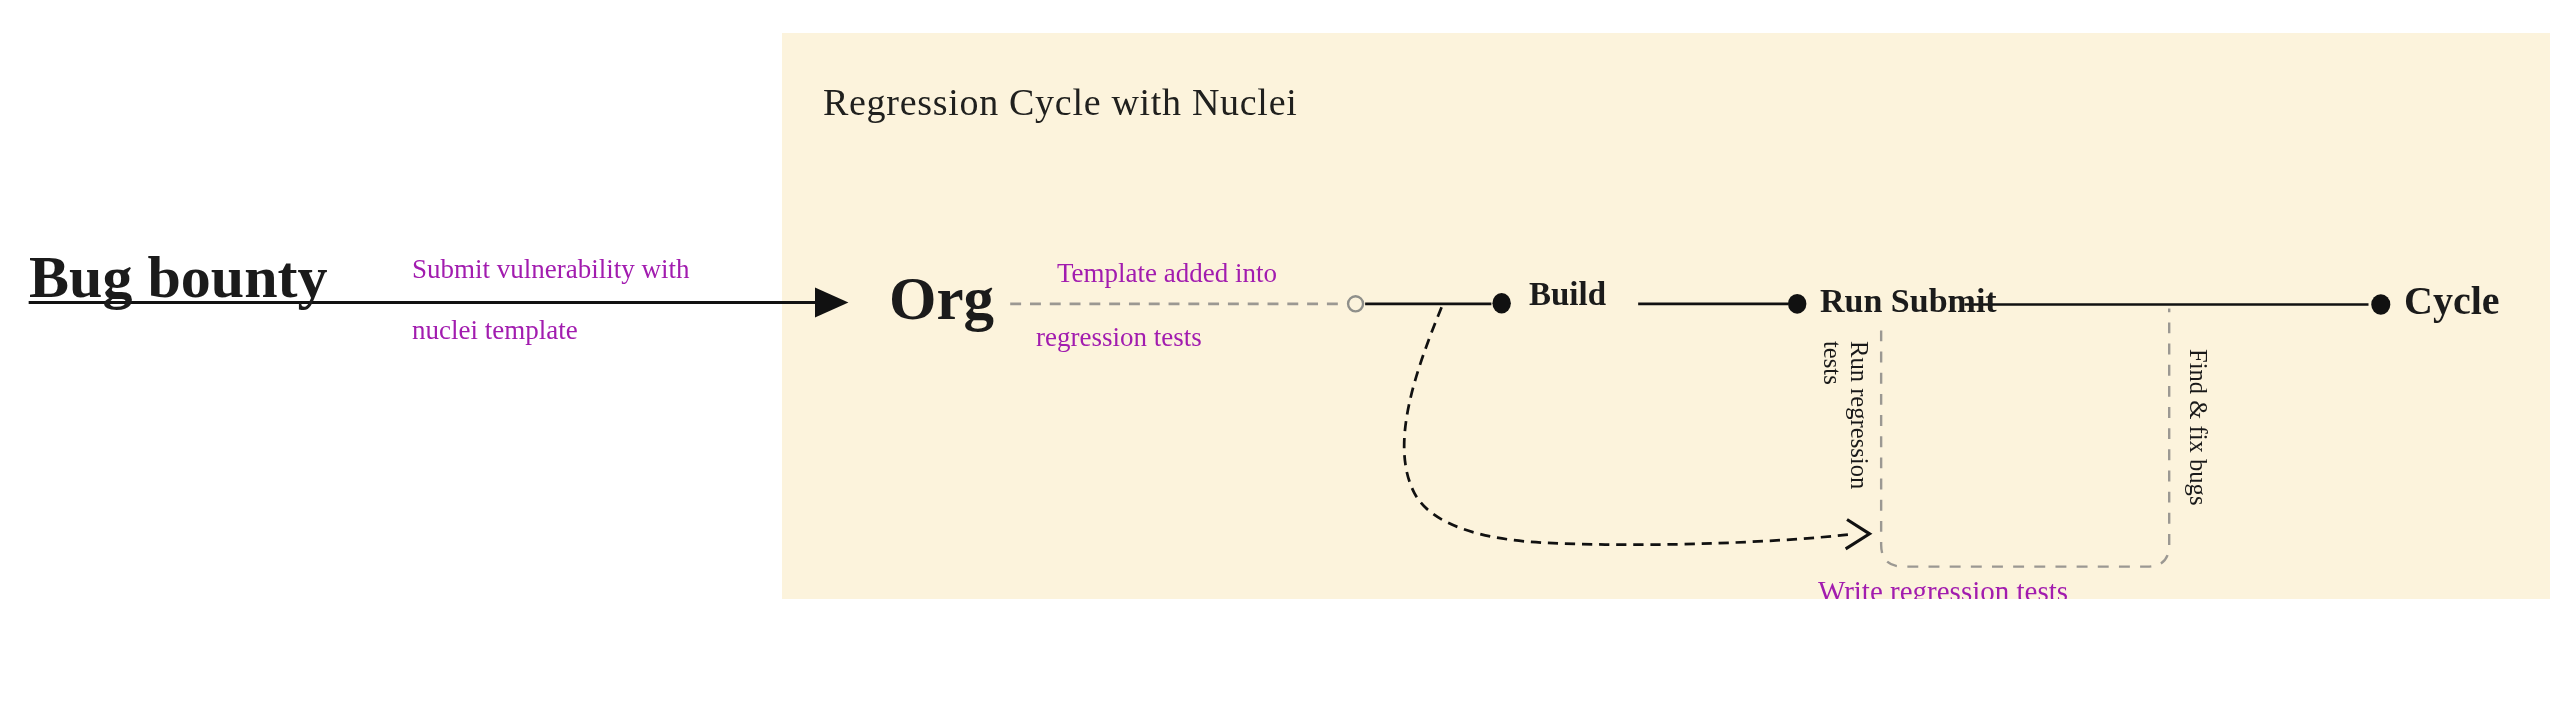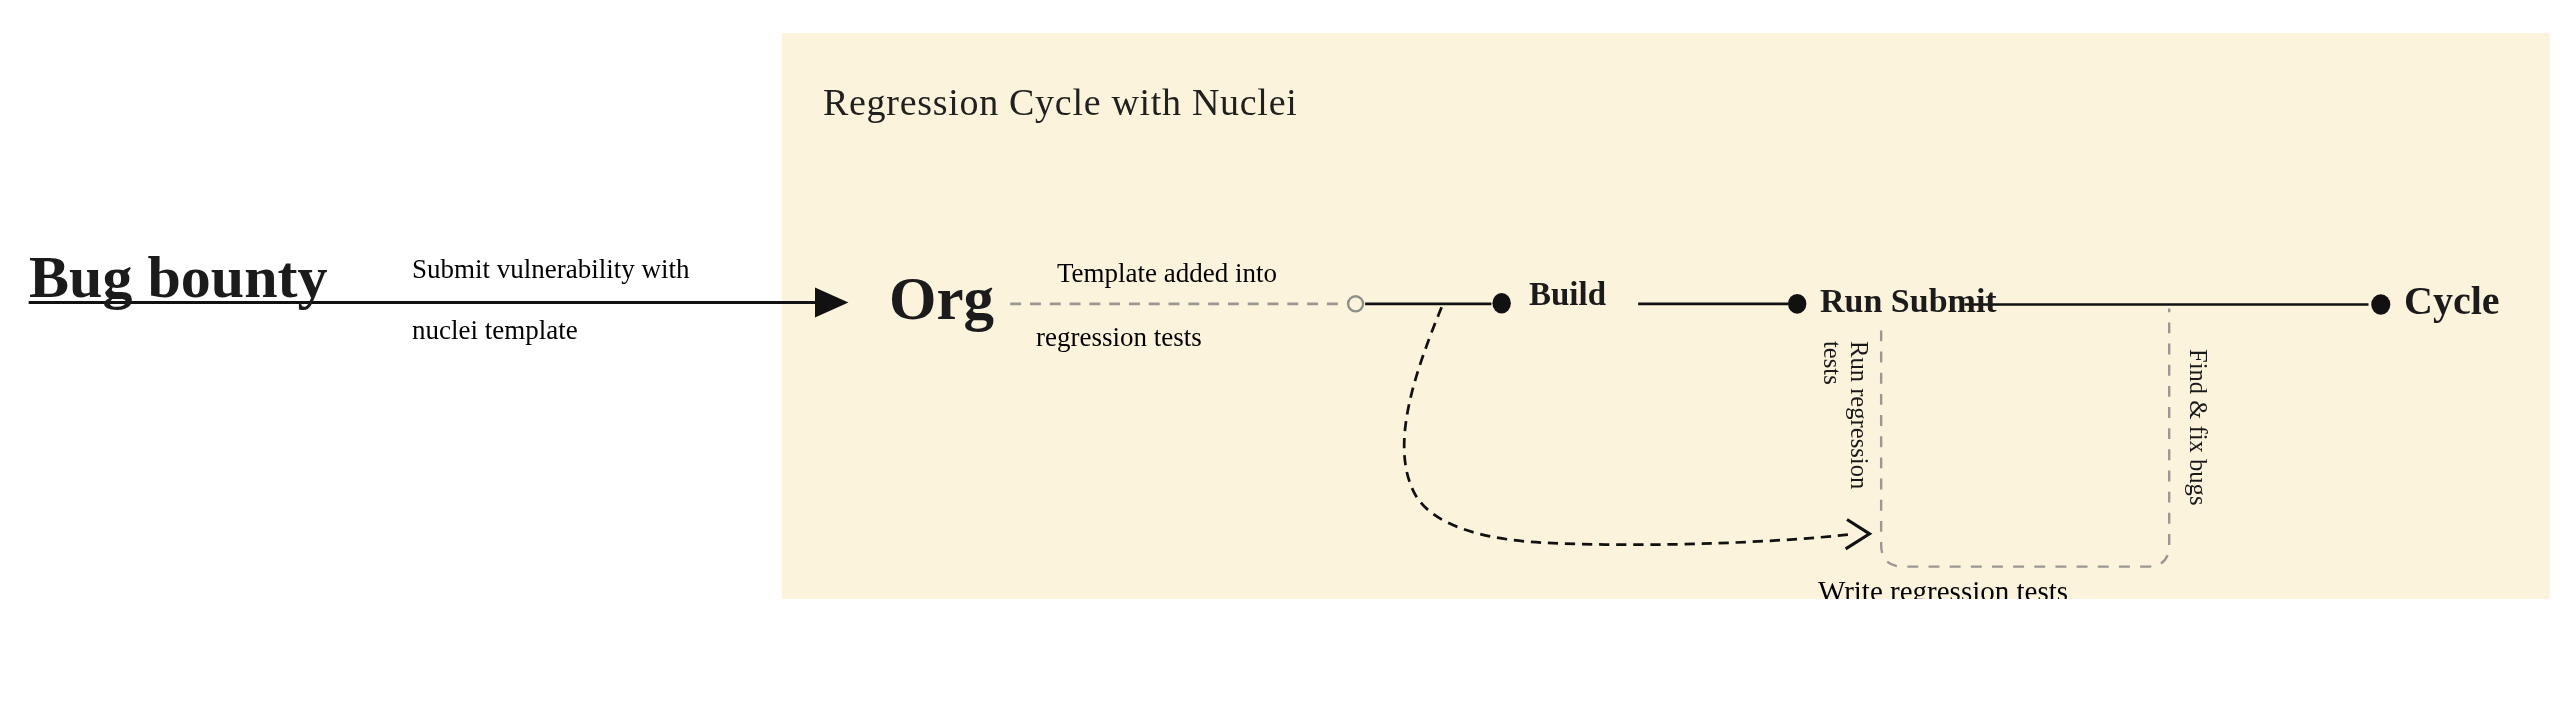--- a/index.html
+++ b/index.html
@@ -20,21 +20,21 @@
   }
   svg.overlay {
     position: absolute;
     left: 0; top: 0;
     width: 2576px; height: 723px;
     pointer-events: none;
   }
   .txt { position: absolute; white-space: nowrap; line-height: 1; }
   .title { font-size: 38px; font-weight: 400; letter-spacing: 0.7px; color: #20201e; }
   .actor { font-size: 60px; font-weight: 700; letter-spacing: 0px; }
-  .small { font-size: 27px; font-weight: 400; color: #000000; }
+  .small { font-size: 27px; font-weight: 400; color: #a21caf; }
   .node-big { font-size: 61px; font-weight: 700; }
   .node { font-weight: 700; }
   .vlabel {
     position: absolute;
     transform: rotate(90deg);
     transform-origin: 0 0;
     font-size: 24.6px;
     font-weight: 400;
     white-space: nowrap;
     color: #191919;

